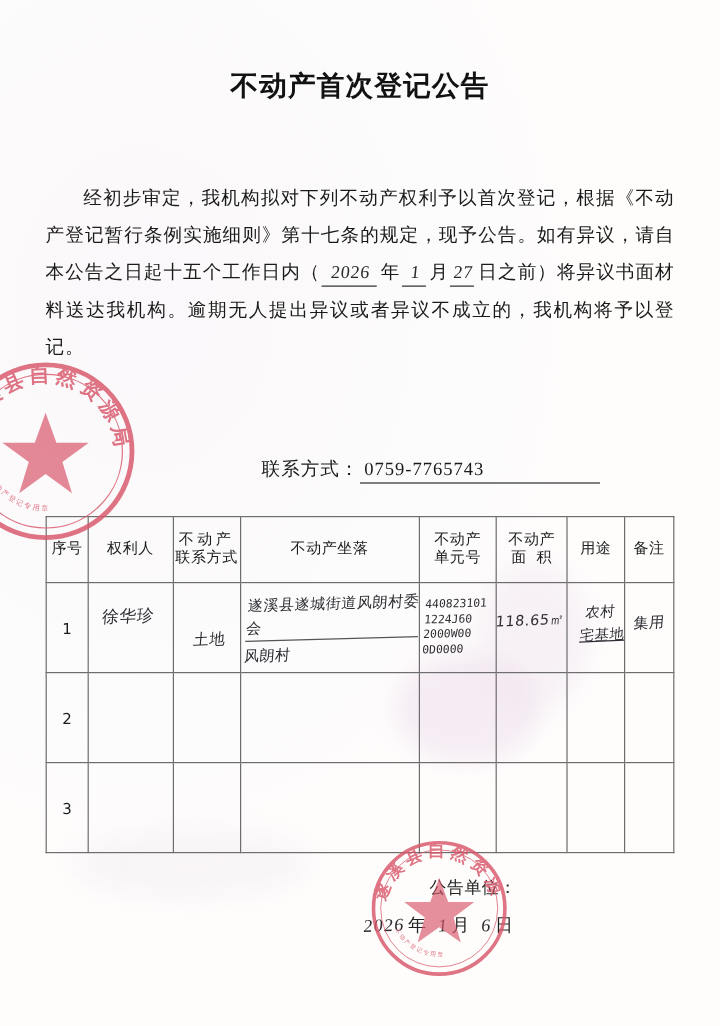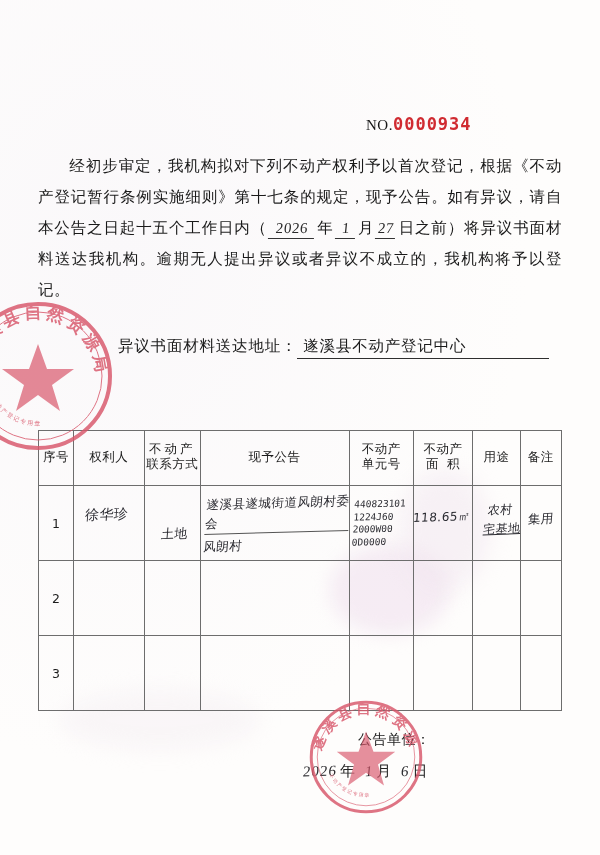--- a/index.html
+++ b/index.html
@@ -179,49 +179,47 @@
 </style>
 </head>
 <body>
 
 <div class="page">
 
   <div class="blotch b1"></div>
   <div class="blotch b2"></div>
   <div class="blotch b3"></div>
 
-
-  <div class="serial">
-    <span class="no">NO.</span><span class="digits">0000934</span>
-  </div>
+  <div class="title">不动产首次登记公告</div>
+
 
   <div class="body-text">
     <span class="indent"></span><span>经初步审定，我机构拟对下列不动产权利予以首次登记，根据《不动产登记暂行条例实施细则》第十七条的规定，现予公告。如有异议，请自本公告之日起十五个工作日内（</span><span class="fill">2026</span><span>年</span><span class="fill sm">1</span><span>月</span><span class="fill sm">27</span><span>日之前）</span><span>将异议书面材料送达我机构。逾期无人提出异议或者异议不成立的，我机构将予以登记。</span>
   </div>
 
-  <div class="addr-line">
-    <span>异议书面材料送达地址：</span><span class="val">遂溪县不动产登记中心</span>
-  </div>
-
+
+  <div class="tel-line">
+    <span>联系方式：</span><span class="val">0759-7765743</span>
+  </div>
 
   <table class="tbl">
     <thead>
       <tr>
         <th class="c-idx">
           <span class="two">序号</span>
         </th>
         <th class="c-owner">
           <span class="two">权利人</span>
         </th>
         <th class="c-type">
           <span class="two sp">不动产</span>
           <span class="two">联系方式</span>
         </th>
         <th class="c-loc">
-          <span class="two">现予公告</span>
+          <span class="two">不动产坐落</span>
         </th>
         <th class="c-unit">
           <span class="two">不动产</span>
           <span class="two">单元号</span>
         </th>
         <th class="c-area">
           <span class="two">不动产</span>
           <span class="two">面  积</span>
         </th>
         <th class="c-use">

